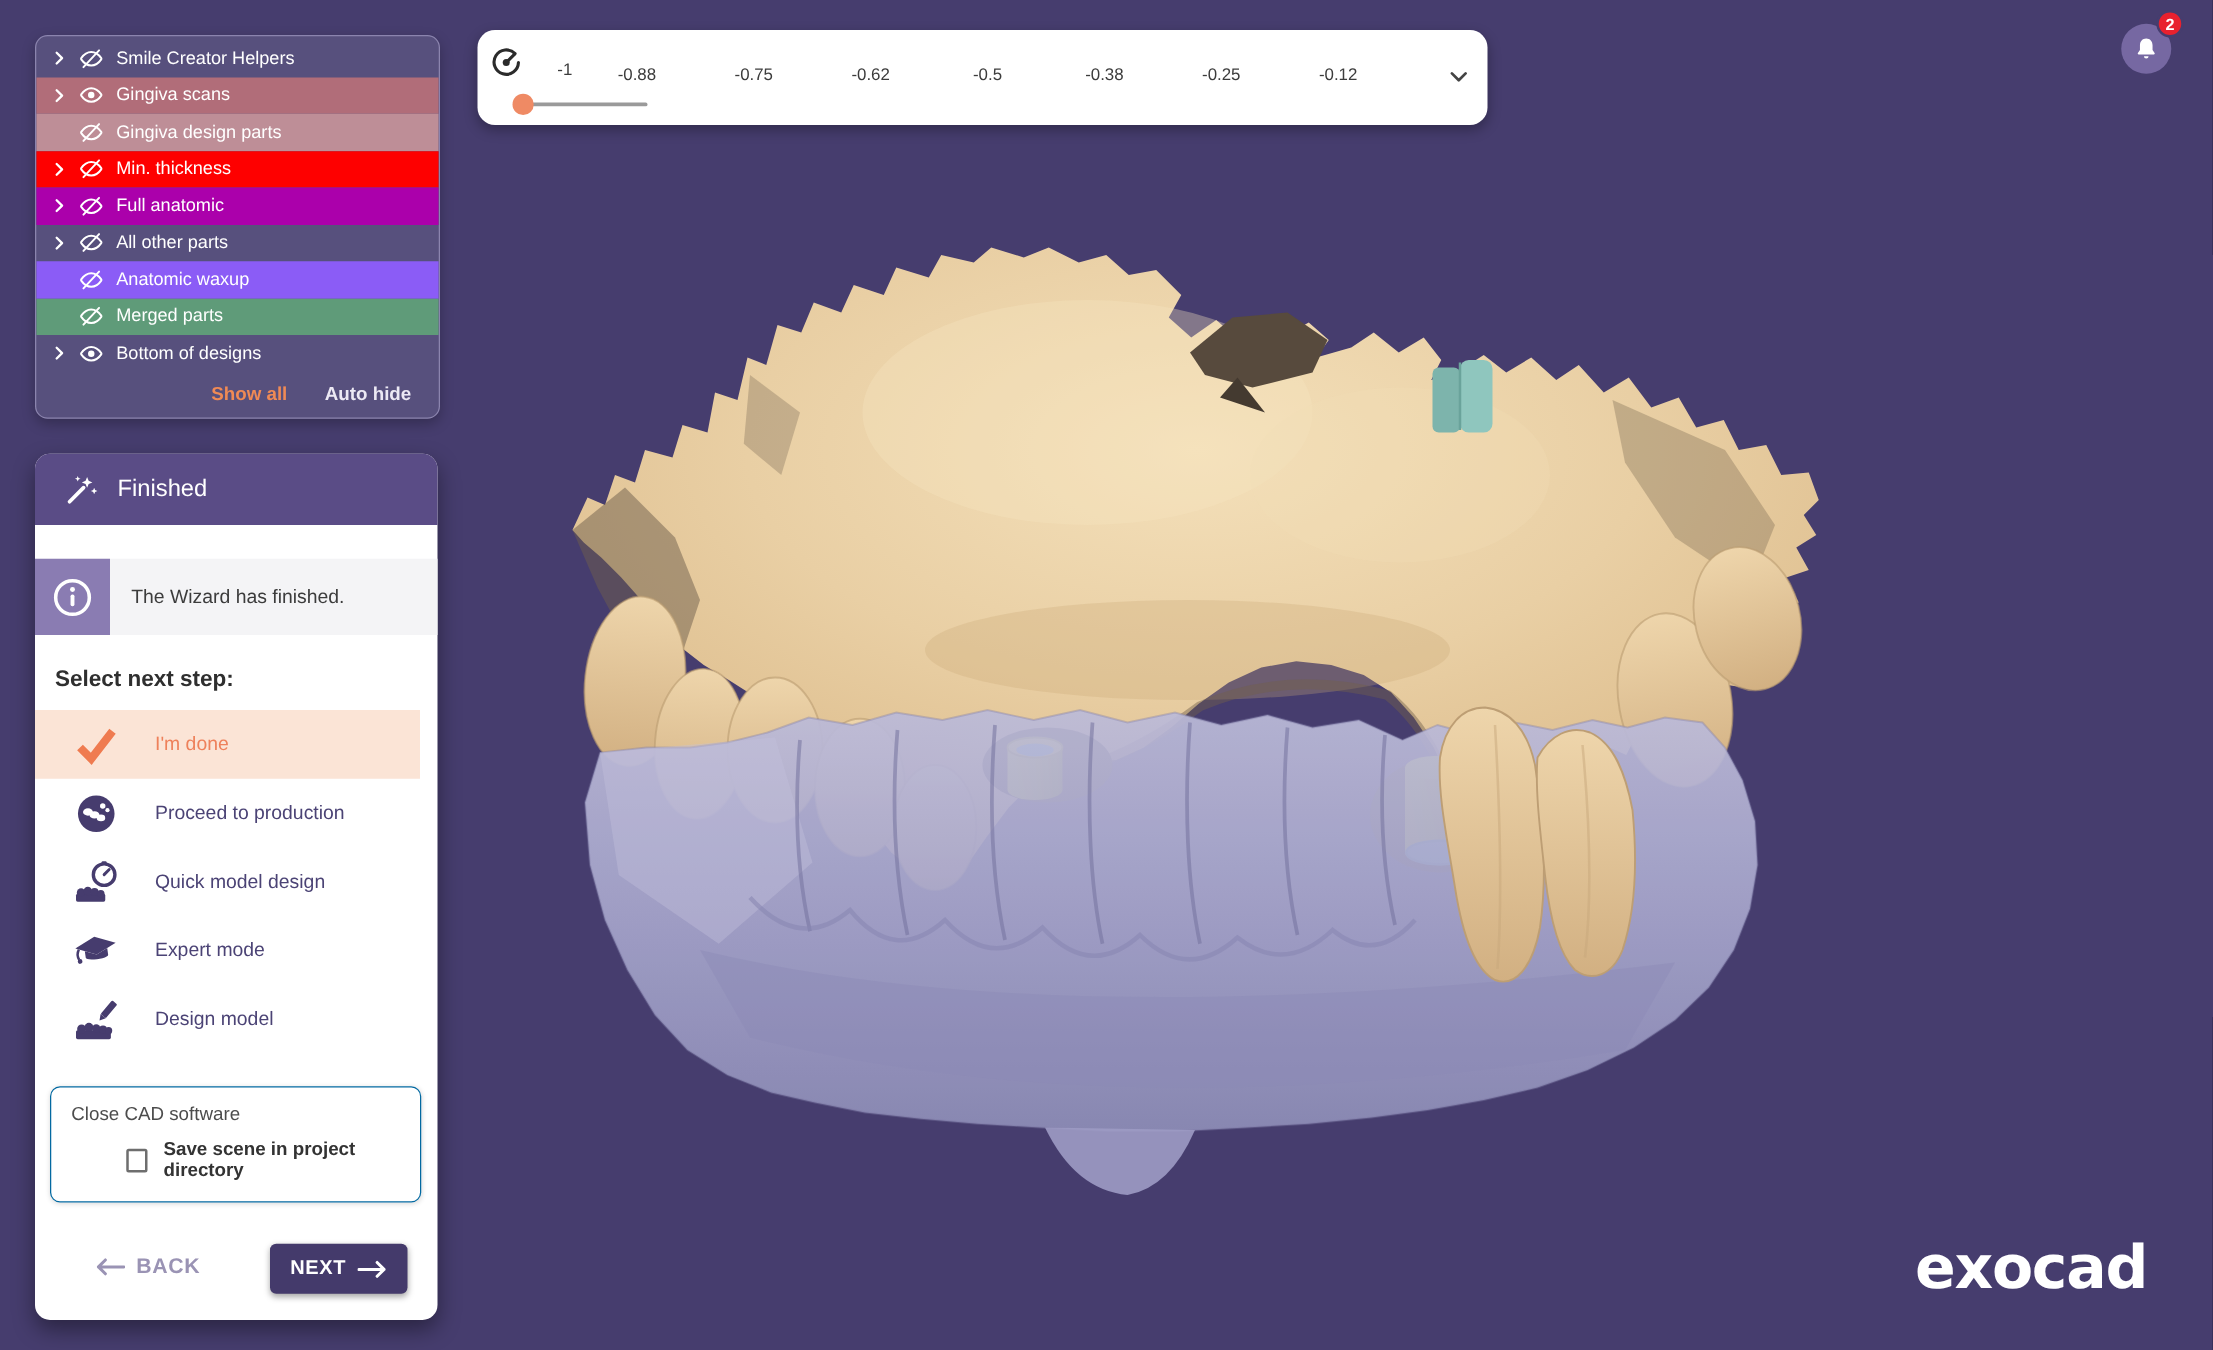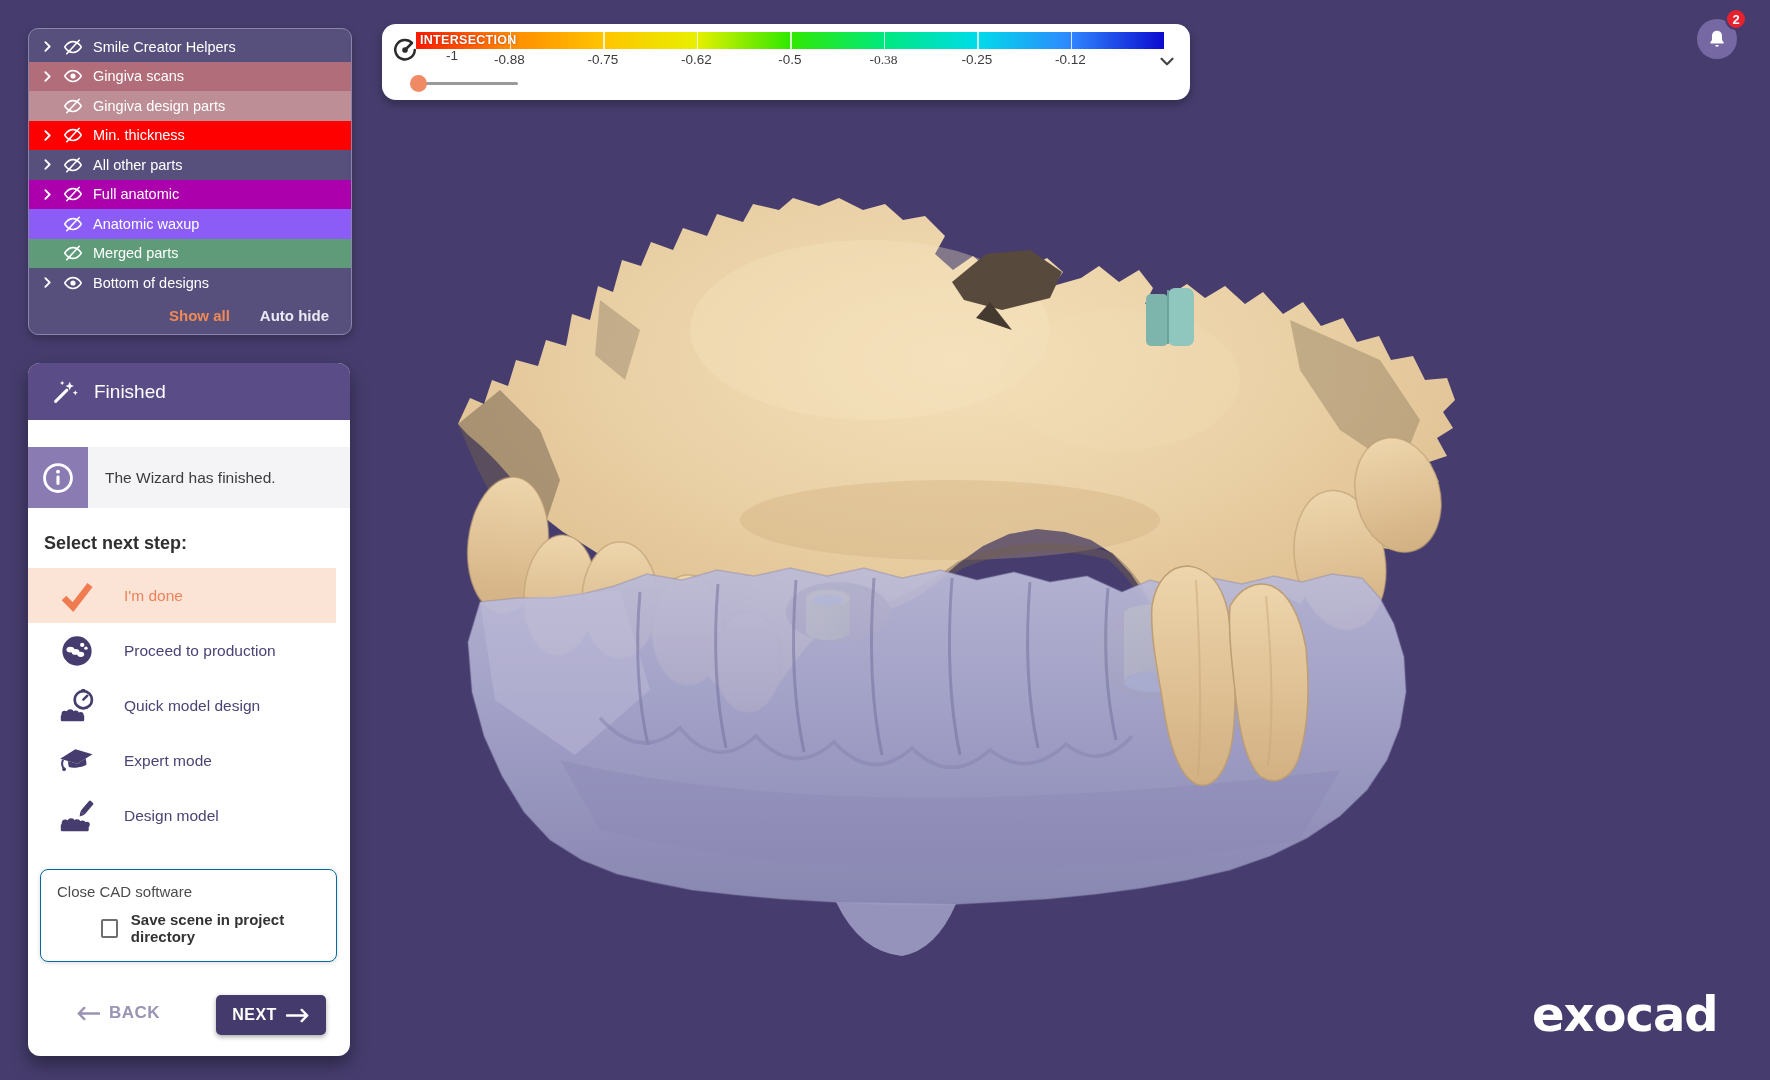--- a/index.html
+++ b/index.html
@@ -230,47 +230,47 @@
             </svg>
           </span>
           <span class="layer-eye">
             <svg viewBox="0 0 24 24" width="20" height="20">
               <path d="M12 5.5c-4.8 0-8.3 4-9.6 5.9a1.1 1.1 0 0 0 0 1.2C3.7 14.5 7.2 18.5 12 18.5s8.3-4 9.6-5.9a1.1 1.1 0 0 0 0-1.2C20.3 9.5 16.8 5.5 12 5.5z" fill="none" stroke="#fff" stroke-width="1.9"></path>
               <line x1="4.5" y1="20" x2="19.5" y2="4" stroke="#fff" stroke-width="1.9" stroke-linecap="round"></line>
             </svg>
           </span>
           <span class="layer-label">Min. thickness</span>
         </div>
+        <div class="layer-row" style="background: rgb(171, 0, 171);">
+          <span class="layer-chevron">
+            <svg viewBox="0 0 24 24" width="13" height="13">
+              <path d="M8 4l8 8-8 8" fill="none" stroke="#fff" stroke-width="3.4" stroke-linecap="round" stroke-linejoin="round"></path>
+            </svg>
+          </span>
+          <span class="layer-eye">
+            <svg viewBox="0 0 24 24" width="20" height="20">
+              <path d="M12 5.5c-4.8 0-8.3 4-9.6 5.9a1.1 1.1 0 0 0 0 1.2C3.7 14.5 7.2 18.5 12 18.5s8.3-4 9.6-5.9a1.1 1.1 0 0 0 0-1.2C20.3 9.5 16.8 5.5 12 5.5z" fill="none" stroke="#fff" stroke-width="1.9"></path>
+              <line x1="4.5" y1="20" x2="19.5" y2="4" stroke="#fff" stroke-width="1.9" stroke-linecap="round"></line>
+            </svg>
+          </span>
+          <span class="layer-label">Full anatomic</span>
+        </div>
         <div class="layer-row">
           <span class="layer-chevron">
             <svg viewBox="0 0 24 24" width="13" height="13">
               <path d="M8 4l8 8-8 8" fill="none" stroke="#fff" stroke-width="3.4" stroke-linecap="round" stroke-linejoin="round"></path>
             </svg>
           </span>
           <span class="layer-eye">
             <svg viewBox="0 0 24 24" width="20" height="20">
               <path d="M12 5.5c-4.8 0-8.3 4-9.6 5.9a1.1 1.1 0 0 0 0 1.2C3.7 14.5 7.2 18.5 12 18.5s8.3-4 9.6-5.9a1.1 1.1 0 0 0 0-1.2C20.3 9.5 16.8 5.5 12 5.5z" fill="none" stroke="#fff" stroke-width="1.9"></path>
               <line x1="4.5" y1="20" x2="19.5" y2="4" stroke="#fff" stroke-width="1.9" stroke-linecap="round"></line>
             </svg>
           </span>
           <span class="layer-label">All other parts</span>
-        </div>
-        <div class="layer-row" style="background: rgb(171, 0, 171);">
-          <span class="layer-chevron">
-            <svg viewBox="0 0 24 24" width="13" height="13">
-              <path d="M8 4l8 8-8 8" fill="none" stroke="#fff" stroke-width="3.4" stroke-linecap="round" stroke-linejoin="round"></path>
-            </svg>
-          </span>
-          <span class="layer-eye">
-            <svg viewBox="0 0 24 24" width="20" height="20">
-              <path d="M12 5.5c-4.8 0-8.3 4-9.6 5.9a1.1 1.1 0 0 0 0 1.2C3.7 14.5 7.2 18.5 12 18.5s8.3-4 9.6-5.9a1.1 1.1 0 0 0 0-1.2C20.3 9.5 16.8 5.5 12 5.5z" fill="none" stroke="#fff" stroke-width="1.9"></path>
-              <line x1="4.5" y1="20" x2="19.5" y2="4" stroke="#fff" stroke-width="1.9" stroke-linecap="round"></line>
-            </svg>
-          </span>
-          <span class="layer-label">Full anatomic</span>
         </div>
         <div class="layer-row" style="background: #8b5cf6;">
           <span class="layer-chevron"></span>
           <span class="layer-eye">
             <svg viewBox="0 0 24 24" width="20" height="20">
               <path d="M12 5.5c-4.8 0-8.3 4-9.6 5.9a1.1 1.1 0 0 0 0 1.2C3.7 14.5 7.2 18.5 12 18.5s8.3-4 9.6-5.9a1.1 1.1 0 0 0 0-1.2C20.3 9.5 16.8 5.5 12 5.5z" fill="none" stroke="#fff" stroke-width="1.9"></path>
               <line x1="4.5" y1="20" x2="19.5" y2="4" stroke="#fff" stroke-width="1.9" stroke-linecap="round"></line>
             </svg>
           </span>
           <span class="layer-label">Anatomic waxup</span>
@@ -307,37 +307,27 @@
   </div>
 
   <div class="colorbar-panel">
     <div class="gauge-btn">
       <svg viewBox="0 0 24 24" width="26" height="26">
         <path d="M18.5 5.5 A9 9 0 1 0 21 12" fill="none" stroke="#2b2b2b" stroke-width="2.3" stroke-linecap="round"></path>
         <path d="M12 12 L18 6" stroke="#2b2b2b" stroke-width="2.3" stroke-linecap="round"></path>
         <circle cx="12" cy="12" r="2.6" fill="#2b2b2b"></circle>
       </svg>
     </div>
-    <div class="cb-bar" id="cb-bar" style="background: linear-gradient(90deg, rgb(255, 26, 0), rgb(255, 138, 0), rgb(255, 196, 0), rgb(232, 240, 0), rgb(48, 232, 0), rgb(0, 232, 126), rgb(0, 220, 234), rgb(47, 134, 255), rgb(11, 11, 208));">
-      <span class="cb-title">INTERSECTION</span>
-    <div class="cb-sep" style="left: 12.5%;"></div>
-        <div class="cb-sep" style="left: 25%;"></div>
-        <div class="cb-sep" style="left: 37.5%;"></div>
-        <div class="cb-sep" style="left: 50%;"></div>
-        <div class="cb-sep" style="left: 62.5%;"></div>
-        <div class="cb-sep" style="left: 75%;"></div>
-        <div class="cb-sep" style="left: 87.5%;"></div>
-      </div>
     <div class="cb-ticks" id="cb-ticks">
         <span class="cb-tick raised" style="left: 4.8%;">-1</span>
         <span class="cb-tick" style="left: 12.5%;">-0.88</span>
         <span class="cb-tick" style="left: 25%;">-0.75</span>
         <span class="cb-tick" style="left: 37.5%;">-0.62</span>
         <span class="cb-tick" style="left: 50%;">-0.5</span>
-        <span class="cb-tick" style="left: 62.5%; font-family: Liberation Serif, serif;">-0.38</span>
+        <span class="cb-tick" style="left: 62.5%;">-0.38</span>
         <span class="cb-tick" style="left: 75%;">-0.25</span>
         <span class="cb-tick" style="left: 87.5%;">-0.12</span>
       </div>
     <div class="cb-slider">
       <div class="cb-handle"></div>
     </div>
     <div class="cb-collapse">
       <svg viewBox="0 0 24 24" width="22" height="22">
         <path d="M6 9.5 l6 6 6-6" stroke="#444" stroke-width="2.4" fill="none" stroke-linecap="round" stroke-linejoin="round"></path>
       </svg>

